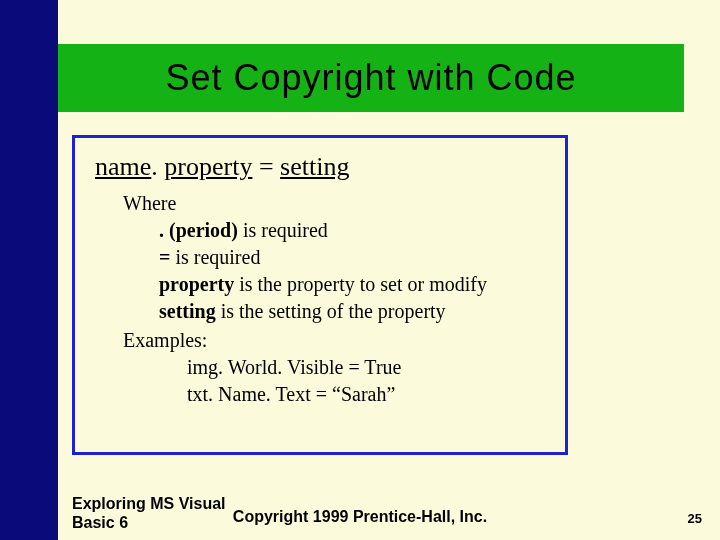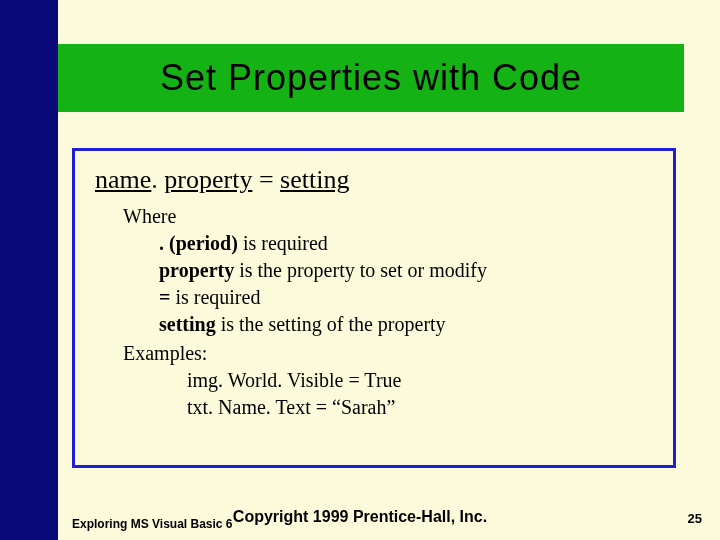--- a/index.html
+++ b/index.html
@@ -28,22 +28,22 @@
   }
   .title-banner h1 {
     font-family: "Comic Sans MS", "Comic Sans", cursive, sans-serif;
     font-weight: 400;
     font-size: 36px;
     color: #000;
     letter-spacing: 1px;
   }
   .content-box {
     position: absolute;
-    left: 72px; top: 148px;
-    width: 604px; height: 320px;
+    left: 72px; top: 135px;
+    width: 496px; height: 320px;
     border: 3px solid #1f1fd9;
     padding: 14px 20px 14px 20px;
     color: #000;
   }
   .syntax-line {
     font-family: "Times New Roman", serif;
     font-size: 26px;
     margin-bottom: 8px;
   }
   .syntax-name { text-decoration: underline; }
@@ -64,21 +64,21 @@
     margin-left: 64px;
     font-family: Liberation Serif, serif;
     font-size: 20px;
     white-space: pre;
   }
   .footer-left {
     position: absolute;
     left: 72px; bottom: 8px;
     font-family: Arial, Helvetica, sans-serif;
     font-weight: bold;
-    font-size: 12px;
+    font-size: 16px;
     color: #000;
     width: 170px;
     line-height: 1.15;
   }
   .footer-center {
     position: absolute;
     left: 0; right: 0; bottom: 14px;
     text-align: center;
     font-family: Arial, Helvetica, sans-serif;
     font-weight: bold;
@@ -94,34 +94,34 @@
     color: #000;
   }
 </style>
 </head>
 <body>
 
 <div class="slide">
   <div class="sidebar"></div>
 
   <div class="title-banner">
-    <h1>Set Properties with Code</h1>
+    <h1>Set Copyright with Code</h1>
   </div>
 
   <div class="content-box">
     <div class="syntax-line">
       <span class="syntax-name">name</span><span class="syntax-dot">.</span> <span class="syntax-property">property</span><span class="syntax-equals"> = </span><span class="syntax-setting">setting</span>
     </div>
 
     <div class="where-block">
       <div class="where-heading">Where</div>
       <div class="def-list">
         <div class="def-line"><span class="term">. (period)</span><span> is required</span></div>
+        <div class="def-line"><span class="term">=</span><span> is required</span></div>
         <div class="def-line"><span class="term">property</span><span> is the property to set or modify</span></div>
-        <div class="def-line"><span class="term">=</span><span> is required</span></div>
         <div class="def-line"><span class="term">setting</span><span> is the setting of the property</span></div>
       </div>
       <div class="examples-heading">Examples:</div>
       <div class="example-line">img. World. Visible = True</div>
       <div class="example-line">txt. Name. Text = “Sarah”</div>
     </div>
   </div>
 
   <div class="footer-left">Exploring MS Visual Basic 6</div>
   <div class="footer-center">Copyright 1999 Prentice-Hall, Inc.</div>

